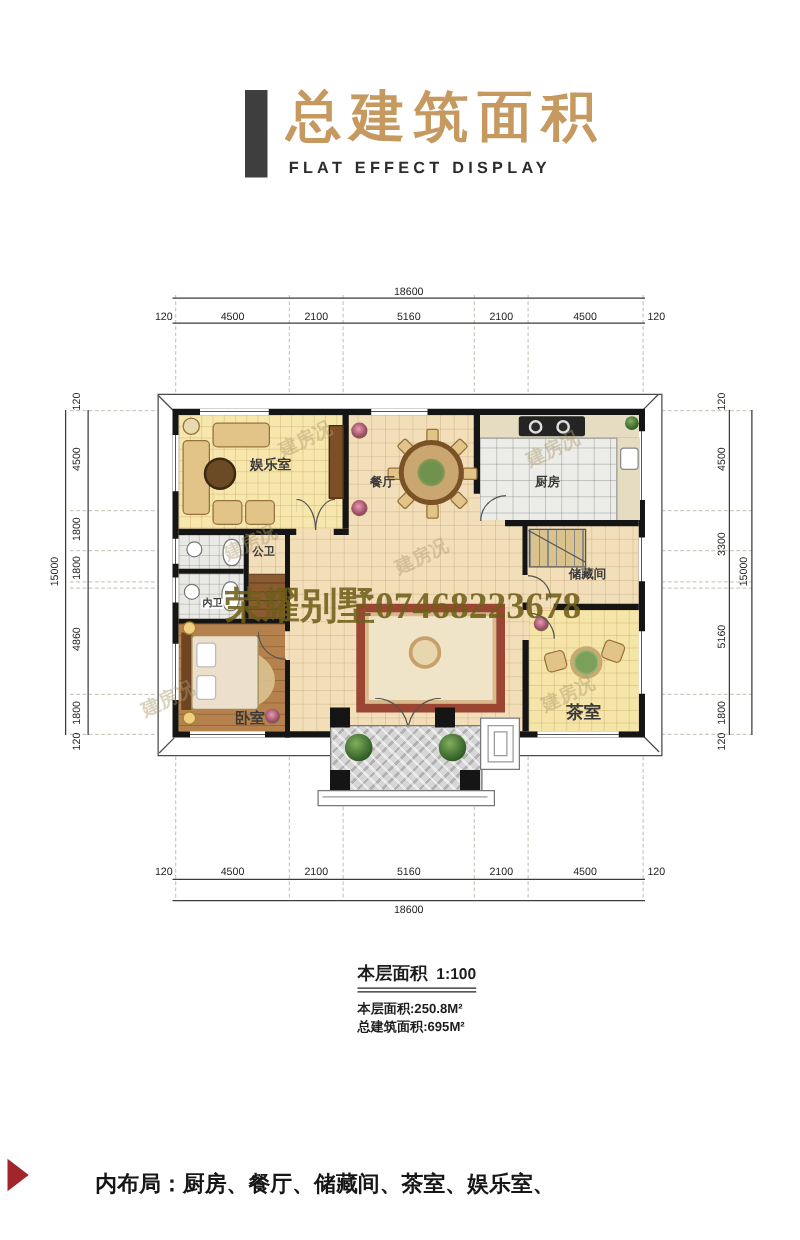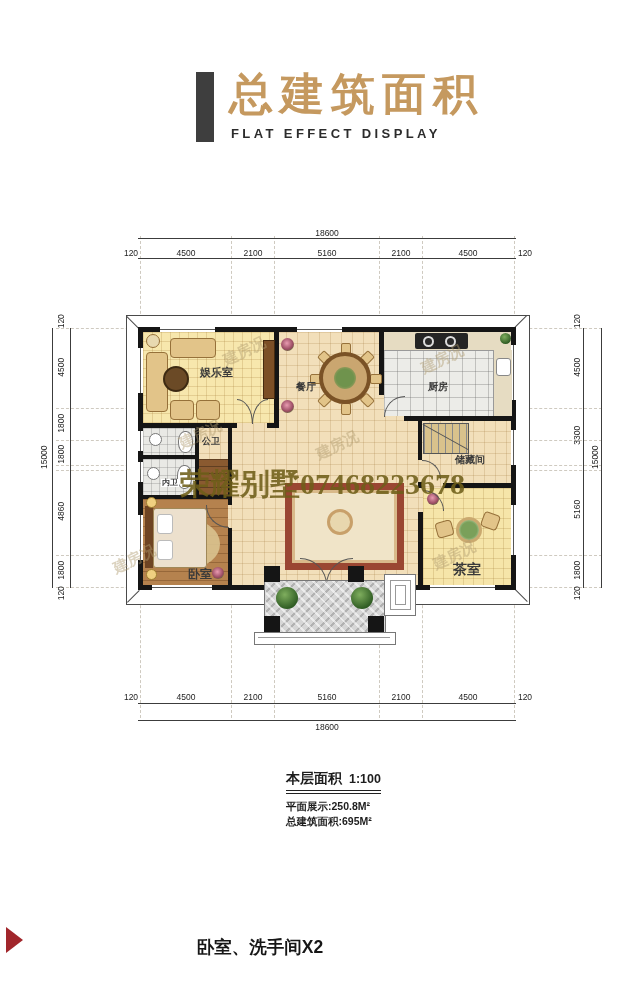--- a/index.html
+++ b/index.html
@@ -236,19 +236,19 @@
 <div class="abs wm" style="left:178px;top:425px">建房况</div>
 <div class="abs wm" style="left:315px;top:436px">建房况</div>
 <div class="abs wm" style="left:112px;top:550px">建房况</div>
 <div class="abs wm" style="left:432px;top:546px">建房况</div>
 <div class="abs" style="left:180px;top:464px;font-family:'Liberation Serif',serif;font-size:30px;font-weight:700;color:rgba(110,95,25,.88);white-space:nowrap">荣耀别墅07468223678</div>
 
 <div class="abs" style="left:286px;top:770px;border-bottom:4px double #222;padding-bottom:2px;display:flex;align-items:baseline;gap:7px">
   <span style="font-size:14px;font-weight:bold;color:#1d1d1d">本层面积</span>
   <span style="font-size:12.5px;font-weight:bold;color:#1d1d1d">1:100</span>
 </div>
-<div class="abs" style="left:286px;top:800px;font-size:10.5px;font-weight:bold;color:#1d1d1d">平面展示:250.8M²</div>
+<div class="abs" style="left:286px;top:800px;font-size:10.5px;font-weight:bold;color:#1d1d1d">本层面积:250.8M²</div>
 <div class="abs" style="left:286px;top:815px;font-size:10.5px;font-weight:bold;color:#1d1d1d">总建筑面积:695M²</div>
 
 <div class="abs" style="left:6px;top:927px;width:0;height:0;border-top:13px solid transparent;border-bottom:13px solid transparent;border-left:17px solid #a1262b"></div>
 <div class="abs" style="left:75px;top:932px;width:370px;text-align:center;font-size:17.5px;font-weight:bold;color:#161616;line-height:30px">
-  <div>卧室、洗手间X2</div>
+  <div>内布局：厨房、餐厅、储藏间、茶室、娱乐室、</div>
 </div>
 
 </body></html>

